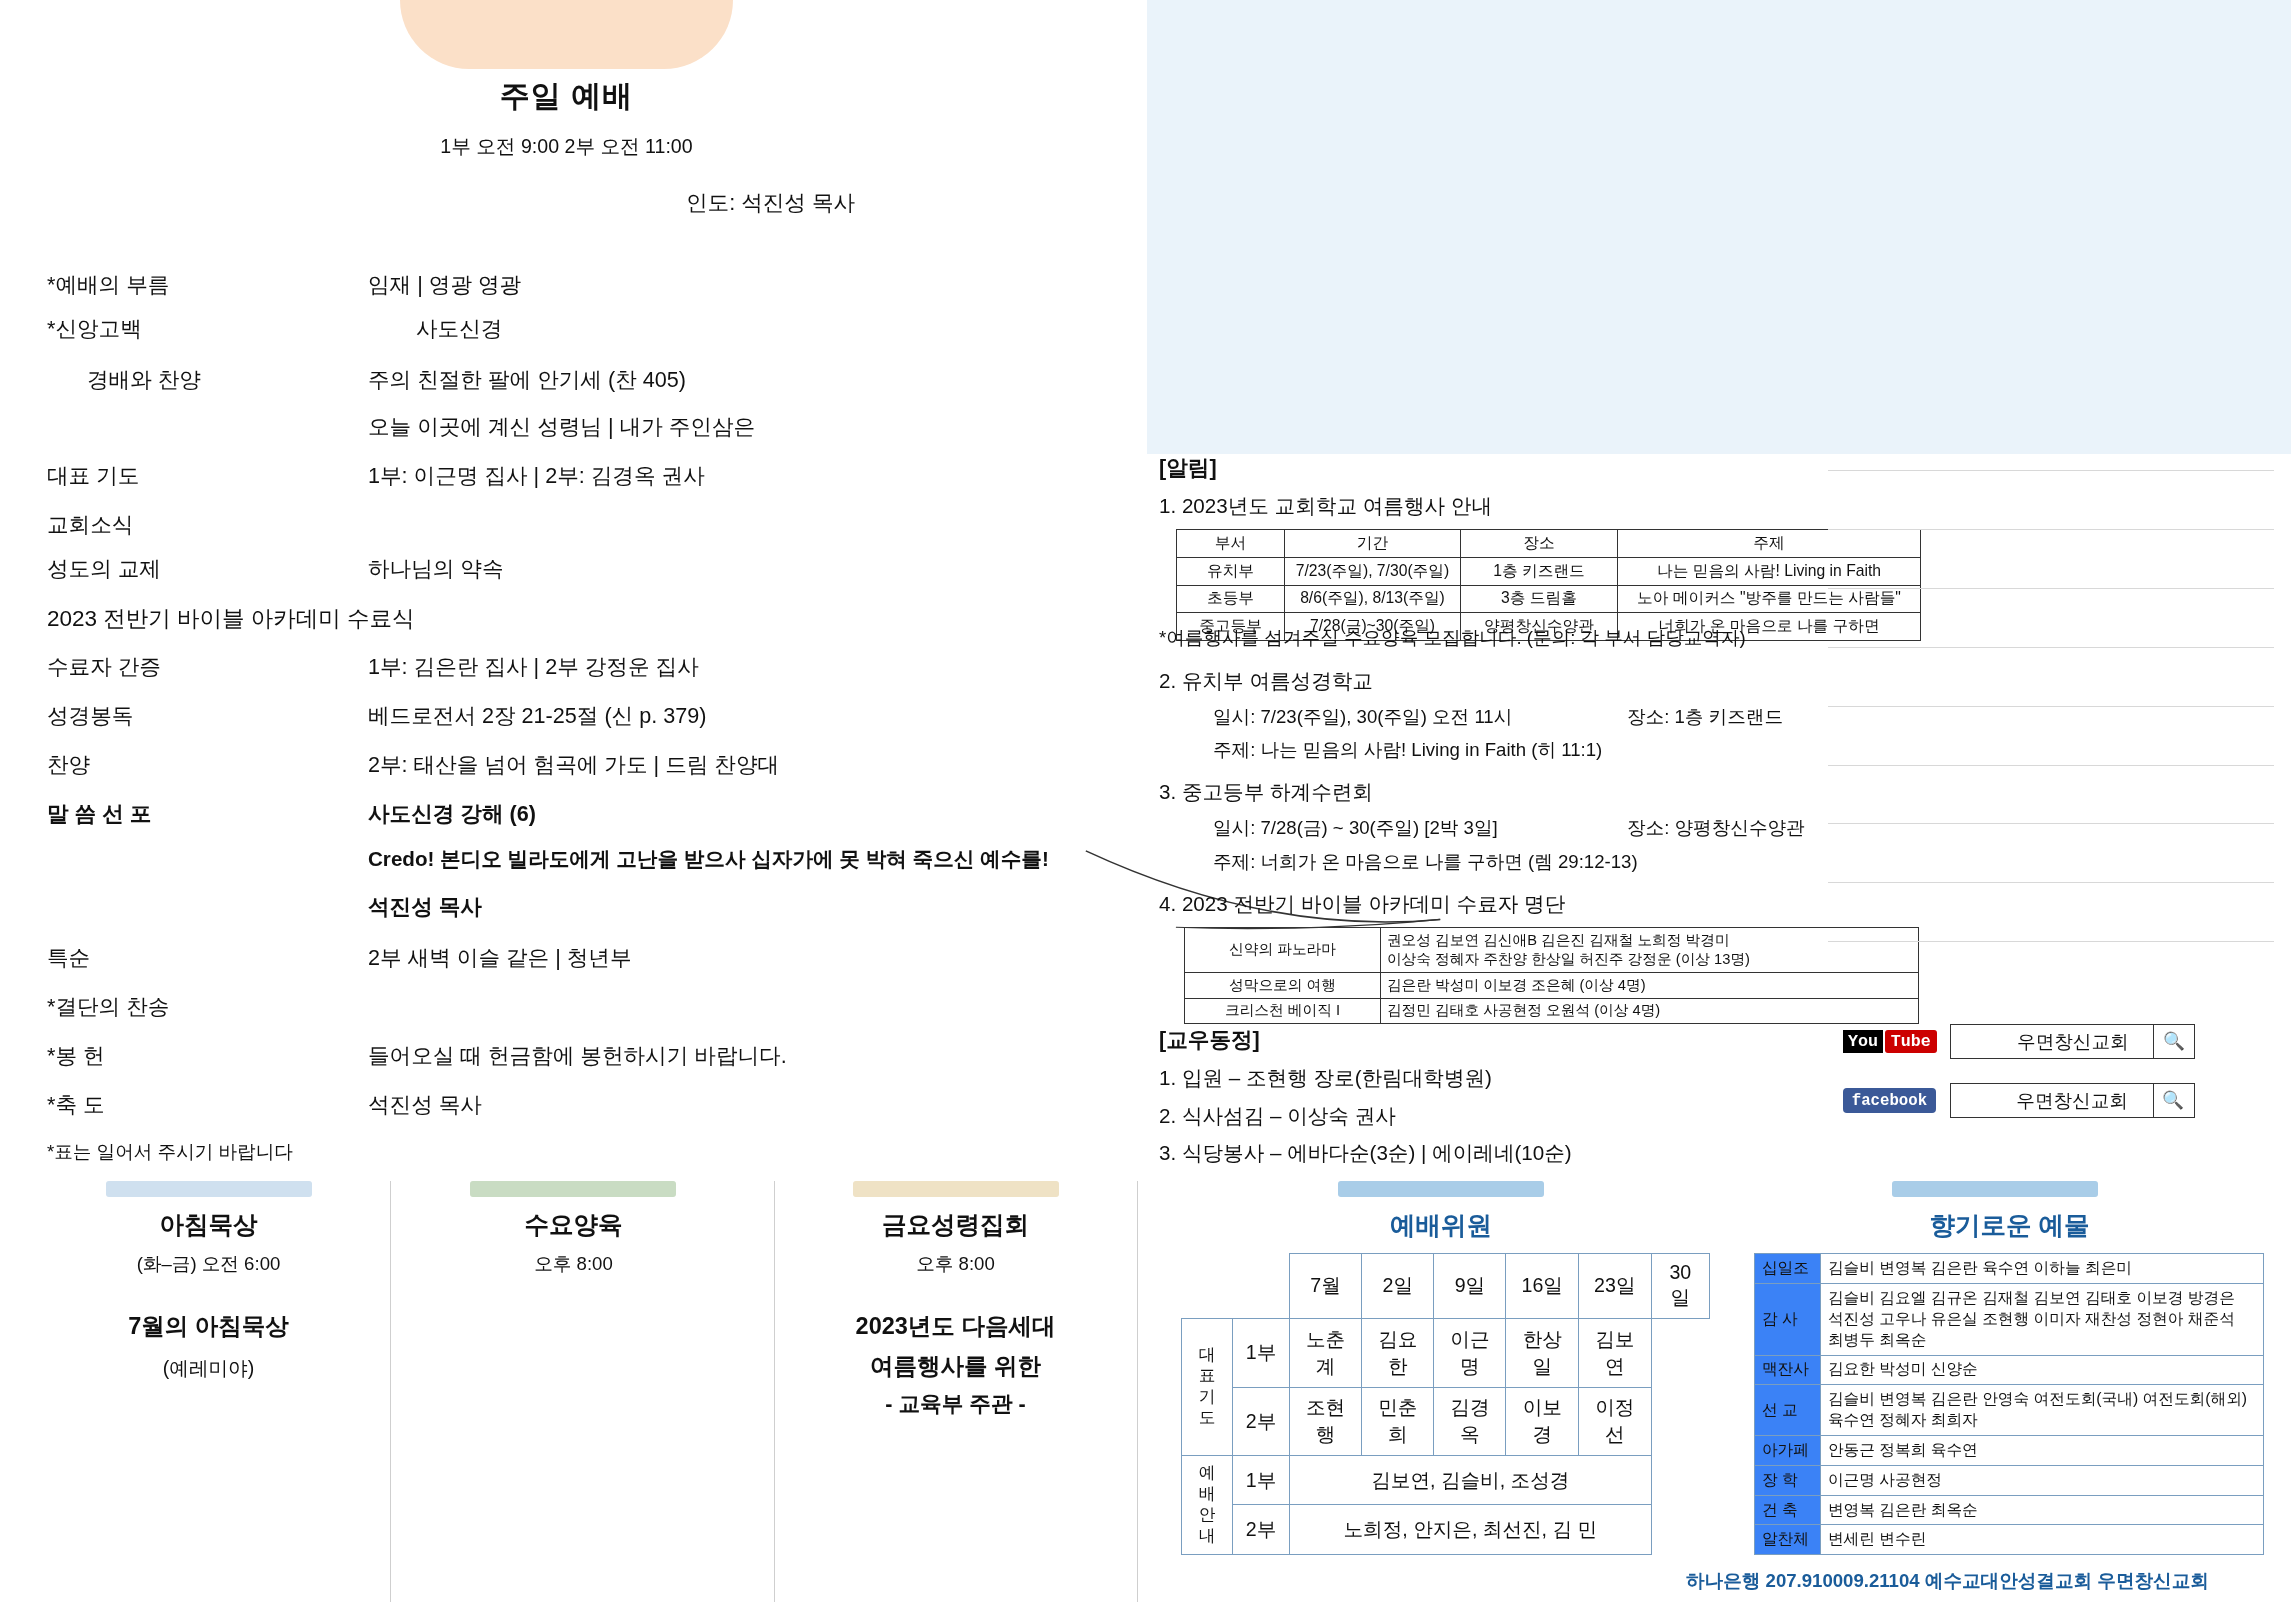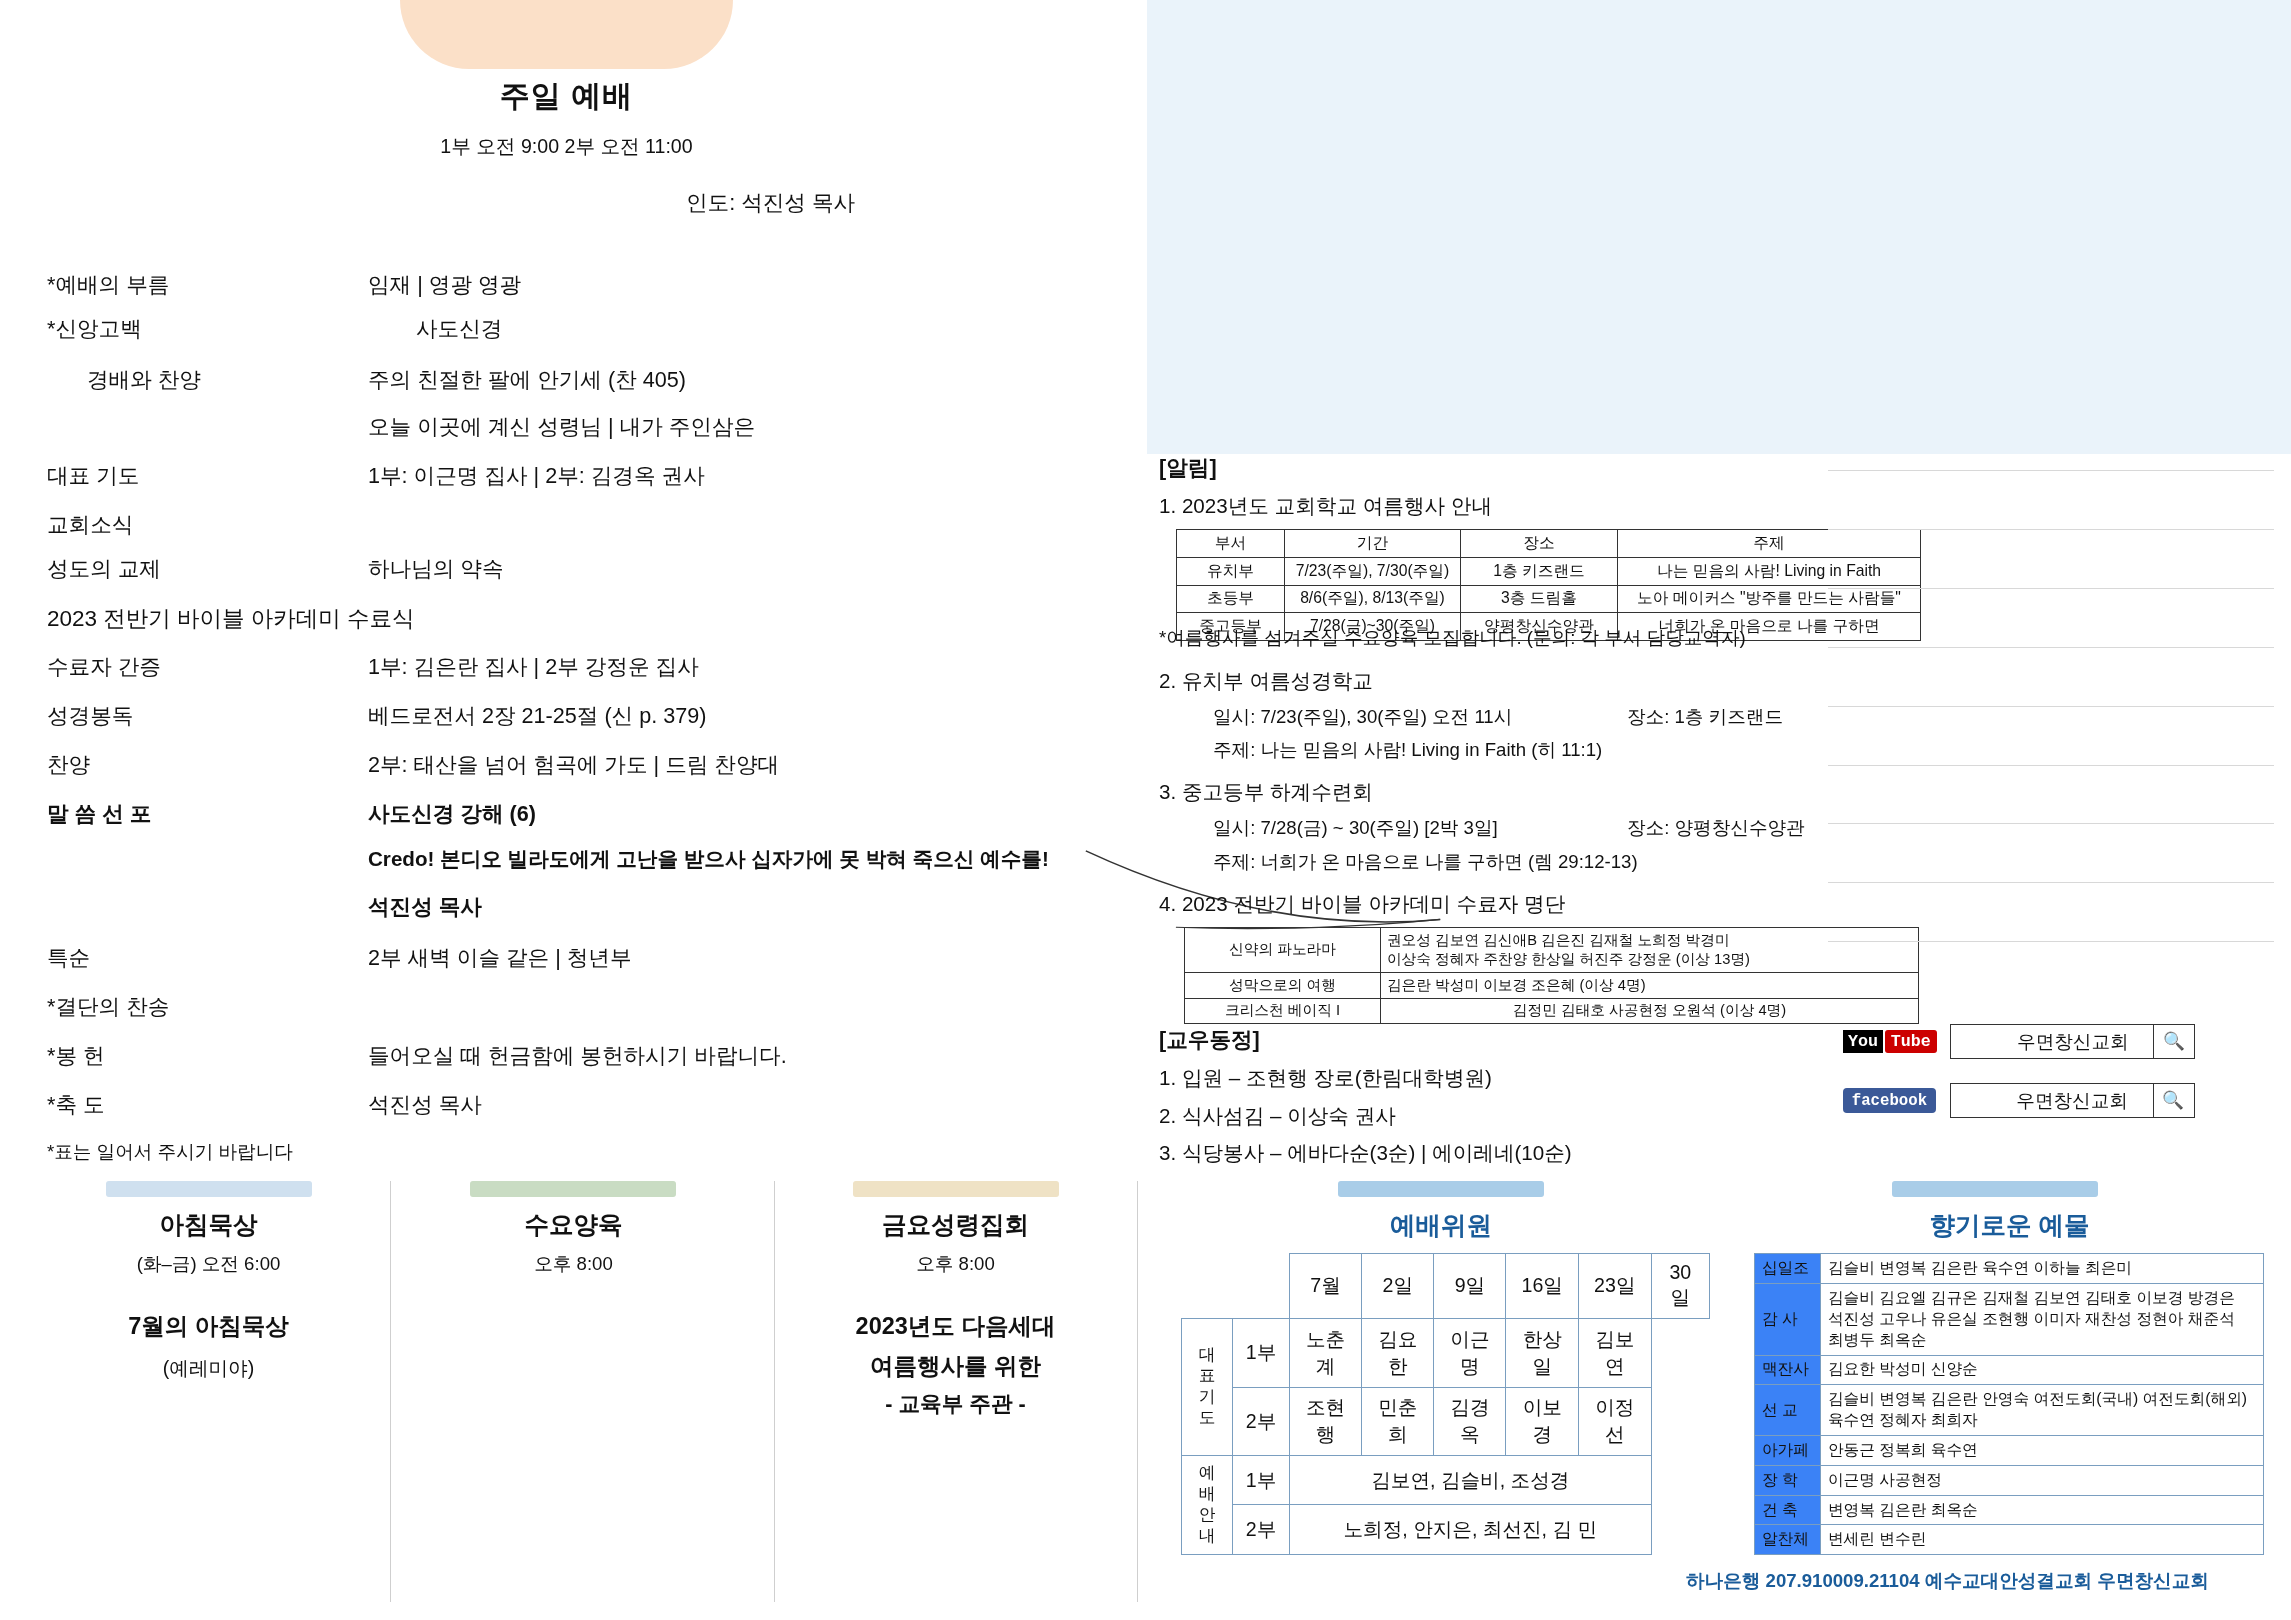--- a/index.html
+++ b/index.html
@@ -203,21 +203,21 @@
       <td style="width:196px;">신약의 파노라마</td>
       <td style="text-align:left; white-space:pre-line;">권오성 김보연 김신애B 김은진 김재철 노희정 박경미
 이상숙 정혜자 주찬양 한상일 허진주 강정운 (이상 13명)</td>
     </tr>
     <tr>
       <td>성막으로의 여행</td>
       <td style="text-align:left;">김은란 박성미 이보경 조은혜 (이상 4명)</td>
     </tr>
     <tr>
       <td>크리스천 베이직 I</td>
-      <td style="text-align:center;">김정민 김태호 사공현정 오원석 (이상 4명)</td>
+      <td style="text-align:left;">김정민 김태호 사공현정 오원석 (이상 4명)</td>
     </tr>
   </tbody>
     </table>
 
   <div class="sec-head" style="left:1159px; top:1025px;">[교우동정]</div>
   <div class="itm" style="left:1159px; top:1064px;">1.  입원 – 조현행 장로(한림대학병원)</div>
   <div class="itm" style="left:1159px; top:1102px;">2.  식사섬김 – 이상숙 권사</div>
   <div class="itm" style="left:1159px; top:1139px;">3.  식당봉사 – 에바다순(3순) | 에이레네(10순)</div>
 
   <div class="abs" id="memo-title">Memo</div>

